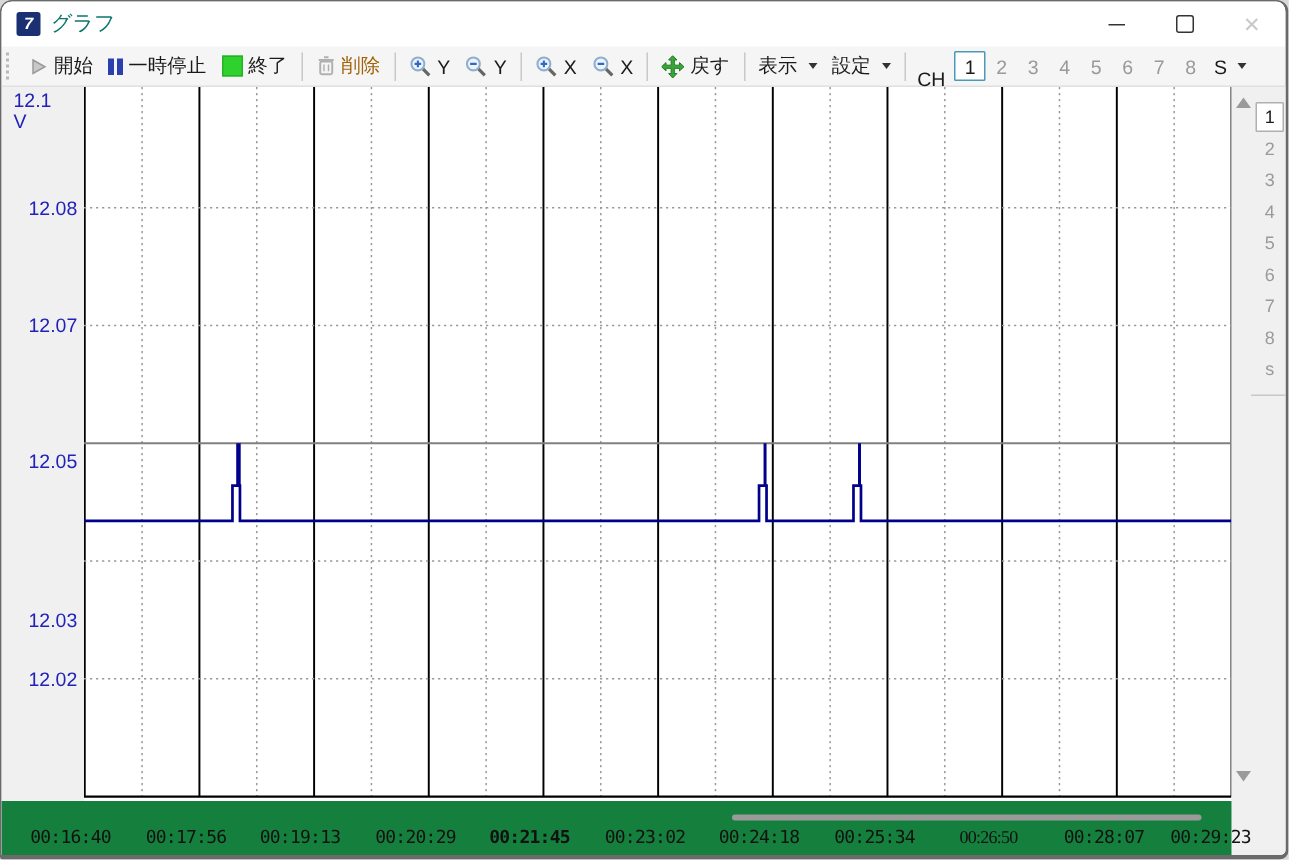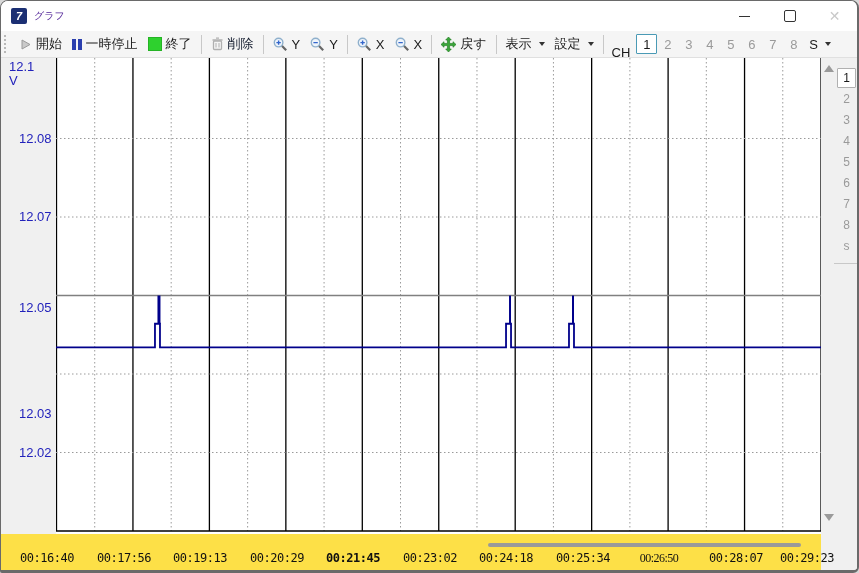--- a/index.html
+++ b/index.html
@@ -6,33 +6,33 @@
   .window{
     position:relative;width:859px;height:573px;box-sizing:border-box;
     background:#ffffff;overflow:hidden;
     border:1px solid #6a6a6a;border-right-width:2px;border-bottom-width:3px;
     border-radius:8px 8px 6px 2px;
   }
   
   .titlebar{position:absolute;left:0;top:0;width:100%;height:30px;background:#ffffff;display:flex;align-items:center;}
   .app-icon{width:16px;height:16px;margin-left:10px;background:#1b2f73;border-radius:2px;
     color:#fff;font-size:11px;font-weight:bold;font-style:italic;display:flex;align-items:center;justify-content:center;}
-  .title-text{margin-left:7px;font-size:10px;color:#4c1d95;}
+  .title-text{margin-left:7px;font-size:14px;color:#0f766e;}
   .win-controls{position:absolute;right:0;top:0;height:30px;display:flex;}
   .win-btn{width:45px;height:30px;display:flex;align-items:center;justify-content:center;font-size:13px;color:#333;}
   .min-glyph{display:block;width:11px;height:0;border-top:1.6px solid #333;}
   .max-glyph{display:block;width:10px;height:10px;border:1.3px solid #333;border-radius:2px;}
   .close-btn{color:#c9c9c9;font-size:14px;}
   
   .toolbar{position:absolute;left:0;top:30px;width:100%;height:27px;background:#f5f5f5;
     border-bottom:1px solid #e0e0e0;display:flex;align-items:center;font-size:13px;color:#1a1a1a;box-sizing:border-box;}
   .grip{width:3px;height:18px;border-left:2px dotted #b8b8b8;margin:0 5px 0 3px;}
   .tb-item{display:flex;align-items:center;gap:4px;margin:0 5px;white-space:nowrap;}
   .tb-sep{width:1px;height:19px;background:#c8c8c8;margin:0 4px;}
-  .disabled-text{color:#0f172a;justify-content:center;}
+  .disabled-text{color:#a16207;justify-content:center;}
   .play-icon svg,.trash-icon svg,.mag-icon svg,.move-icon svg{display:block;}
   .pause-icon{display:flex;gap:2.5px;}
   .pause-icon i{display:block;width:3.5px;height:11px;background:#2b3fae;}
   .stop-icon{width:12px;height:12px;background:#2ed12e;border:1px solid #25b325;}
   .caret{width:0;height:0;border-left:3.5px solid transparent;border-right:3.5px solid transparent;border-top:4px solid #333;margin-left:3px;}
   .ch-label{margin:16px 6px 0 4px;}
   .ch-btn{min-width:21px;height:20px;display:flex;align-items:center;justify-content:center;color:#9a9a9a;font-size:13px;}
   .ch-btn.selected{background:#fff;border:1px solid #4a9ab5;color:#1a1a1a;border-radius:1px;width:21px;box-sizing:border-box;}
   .s-item{margin-left:5px;display:flex;align-items:center;}
   
@@ -40,21 +40,21 @@
   .ytick{position:absolute;font-size:13px;color:#2222bb;}
   .plot{position:absolute;left:55px;top:57px;width:765px;height:476px;background:#ffffff;}
   .plot svg{position:absolute;left:0;top:0;}
   .right-panel{position:absolute;left:820px;top:57px;width:37px;height:513px;background:#f0f0f0;}
   .scroll-arrow-up{position:absolute;left:3px;top:7px;width:0;height:0;border-left:5px solid transparent;border-right:5px solid transparent;border-bottom:7px solid #9a9a9a;}
   .scroll-arrow-down{position:absolute;left:3px;top:456px;width:0;height:0;border-left:5px solid transparent;border-right:5px solid transparent;border-top:7px solid #9a9a9a;}
   .side-ch{position:absolute;left:16px;width:19px;height:20px;display:flex;align-items:center;justify-content:center;font-size:12px;color:#9a9a9a;}
   .side-ch.selected{background:#fff;border:1px solid #b0b0b0;color:#1a1a1a;box-sizing:border-box;border-radius:1px;}
   .side-divider{position:absolute;left:13px;top:205px;width:24px;height:0;border-top:1px solid #c8c8c8;}
   
-  .bottom-strip{position:absolute;left:0;top:533px;width:820px;height:37px;background:#fde047;}
+  .bottom-strip{position:absolute;left:0;top:533px;width:820px;height:37px;background:#15803d;}
   .hscroll-thumb{position:absolute;left:487px;top:9px;width:313px;height:4px;background:#9a9a9a;border-radius:2px;}
   .xtick{position:absolute;top:17px;transform:translateX(-50%);font-size:12px;color:#111;font-family:"DejaVu Sans Mono","Liberation Mono",monospace;letter-spacing:-0.5px;white-space:nowrap;}
 </style>
 </head>
 <body>
 
 <div class="window">
 
   <div class="titlebar">
     <div class="app-icon">7</div>

